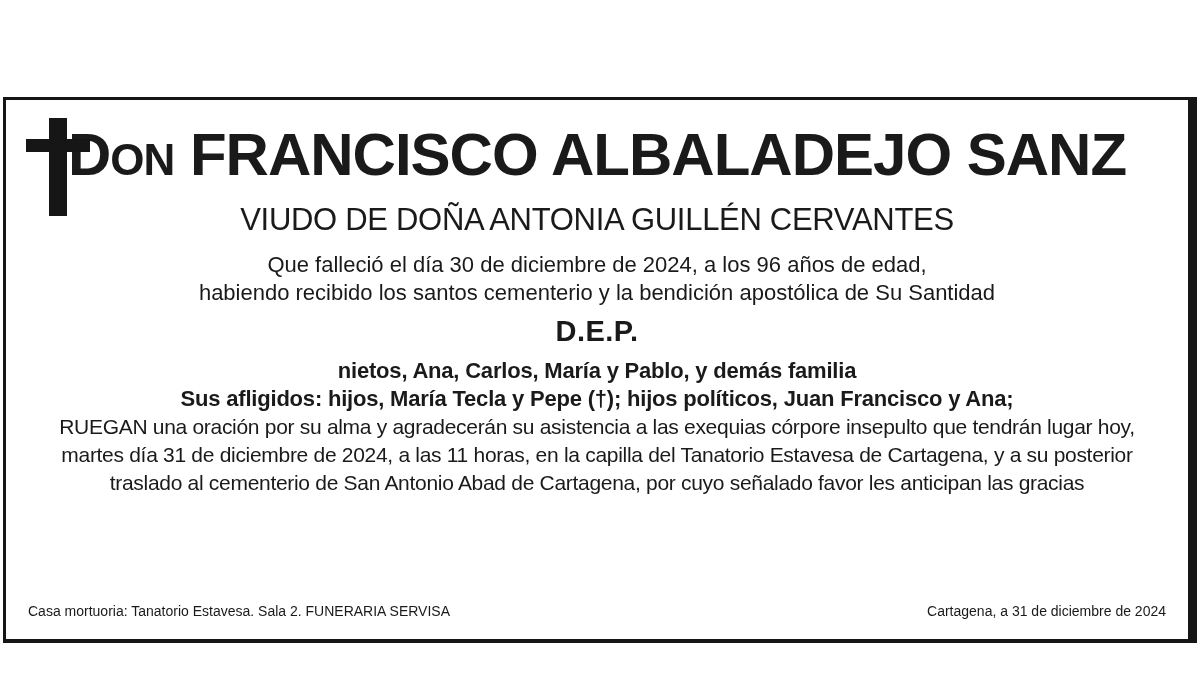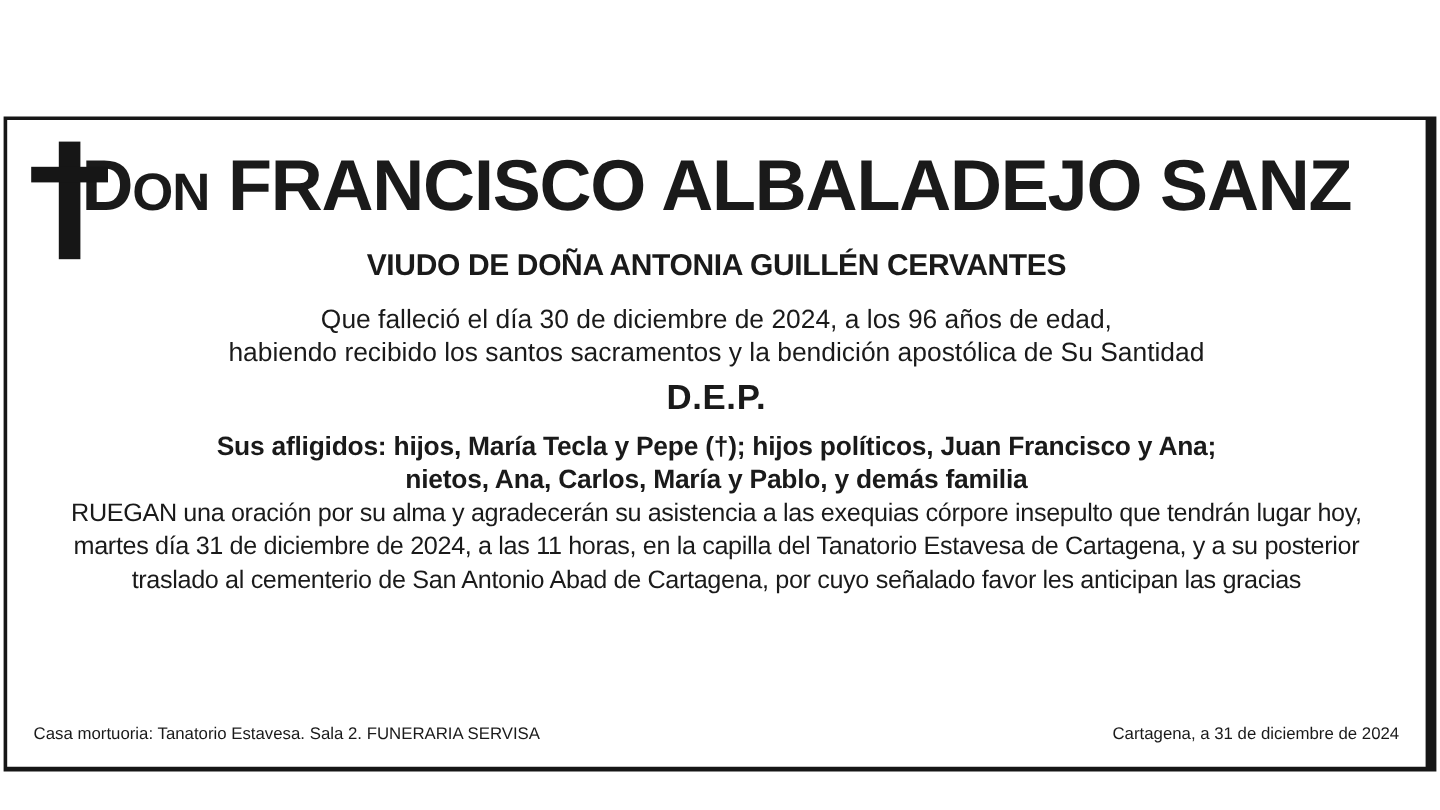--- a/index.html
+++ b/index.html
@@ -63,22 +63,22 @@
     font-size: 60px;
     line-height: 62px;
     letter-spacing: -1px;
     white-space: nowrap;
   }
   .title .small-caps {
     font-size: 44px;
   }
   .subtitle {
     margin-top: 14px;
-    font-weight: bold;
-    font-size: 25px;
+    font-weight: normal;
+    font-size: 31px;
     line-height: 30px;
     letter-spacing: -0.3px;
     white-space: nowrap;
   }
   .para {
     white-space: nowrap;
   }
   .death-block {
     margin-top: 16px;
     font-size: 22px;
@@ -129,28 +129,28 @@
     <div class="content">
 
       <div class="title">
         <span>D</span><span class="small-caps">ON</span><span> FRANCISCO ALBALADEJO SANZ</span>
       </div>
 
       <div class="subtitle">VIUDO DE DOÑA ANTONIA GUILLÉN CERVANTES</div>
 
       <div class="death-block">
         <div class="para">Que falleció el día 30 de diciembre de 2024, a los 96 años de edad,</div>
-        <div class="para">habiendo recibido los santos sacramentos y la bendición apostólica de Su Santidad</div>
+        <div class="para">habiendo recibido los santos cementerio y la bendición apostólica de Su Santidad</div>
       </div>
 
       <div class="dep">D.E.P.</div>
 
       <div class="family-block">
+        <div class="para">nietos, Ana, Carlos, María y Pablo, y demás familia</div>
         <div class="para">Sus afligidos: hijos, María Tecla y Pepe (†); hijos políticos, Juan Francisco y Ana;</div>
-        <div class="para">nietos, Ana, Carlos, María y Pablo, y demás familia</div>
       </div>
 
       <div class="funeral-block">
         <div class="para">RUEGAN una oración por su alma y agradecerán su asistencia a las exequias córpore insepulto que tendrán lugar hoy,</div>
         <div class="para">martes día 31 de diciembre de 2024, a las 11 horas, en la capilla del Tanatorio Estavesa de Cartagena, y a su posterior</div>
         <div class="para">traslado al cementerio de San Antonio Abad de Cartagena, por cuyo señalado favor les anticipan las gracias</div>
       </div>
 
     </div>
 

